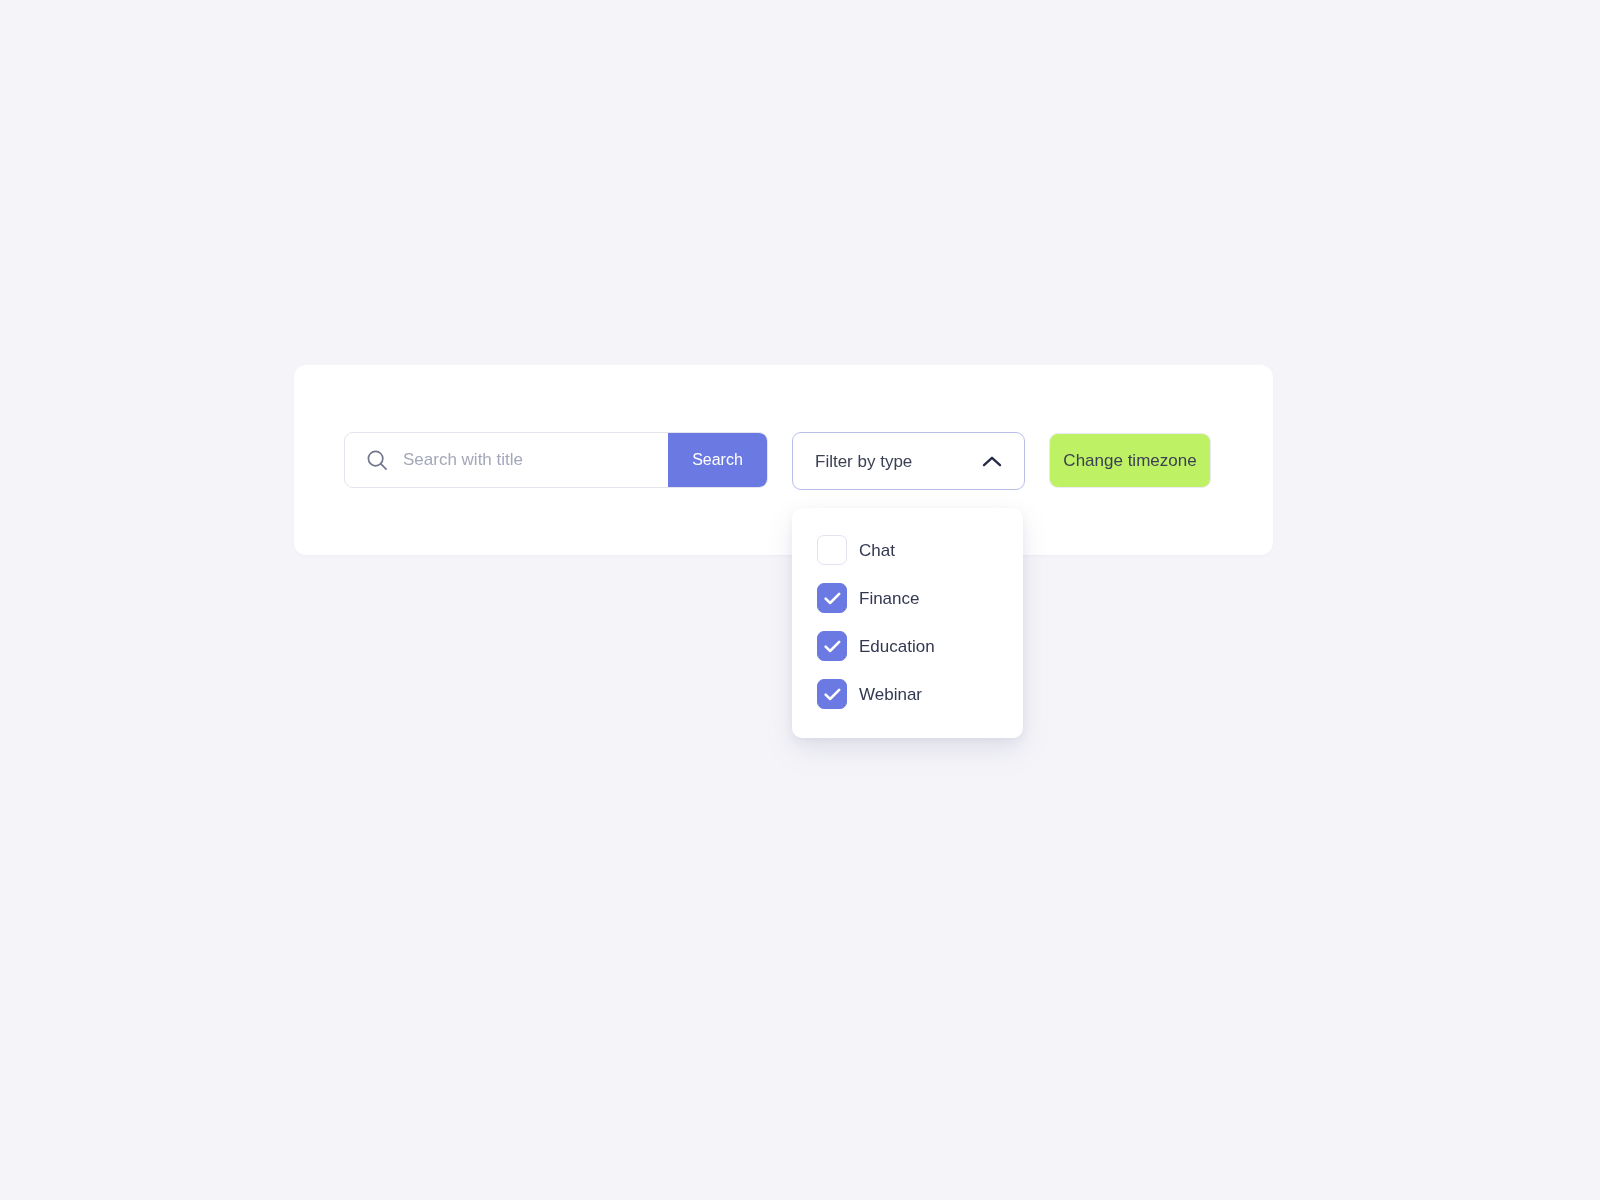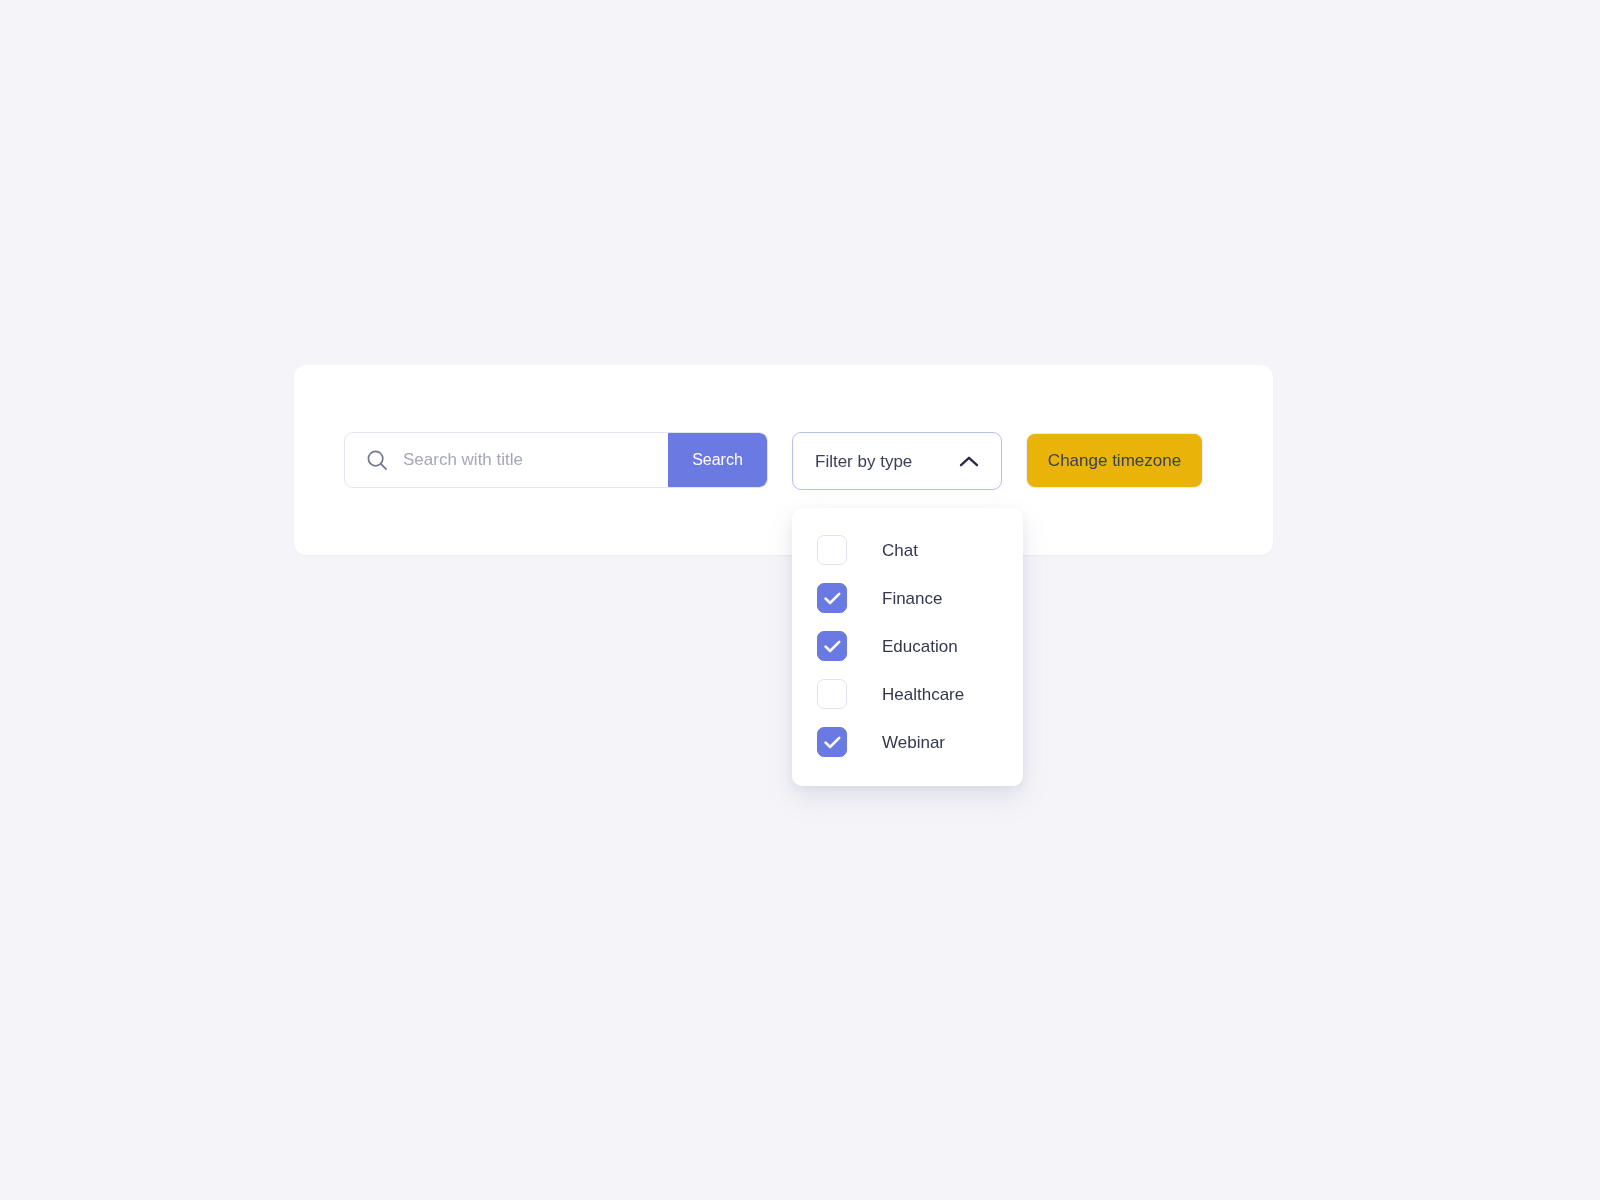--- a/index.html
+++ b/index.html
@@ -98,21 +98,21 @@
   
   .filter-wrap {
     position: relative;
     margin-left: 24px;
   }
 
   .filter-button {
     display: flex;
     align-items: center;
     justify-content: space-between;
-    width: 210px;
+    width: 233px;
     height: 58px;
     padding: 0 22px 0 22px;
     background: #ffffff;
     border: 1px solid #b9bfe9;
     border-radius: 9px;
     cursor: pointer;
     font-family: "Liberation Sans", sans-serif;
   }
 
   .filter-label {
@@ -159,33 +159,33 @@
 
   .checkbox.checked {
     background: #6b7ae2;
     border-color: #6b7ae2;
   }
 
   .check-icon { display: none; }
   .checkbox.checked .check-icon { display: block; }
 
   .item-label {
-    margin-left: 35px;
+    margin-left: 12px;
     font-size: 17px;
     color: #333850;
     line-height: 1;
     white-space: nowrap;
   }
 
   
   .timezone-button {
     margin-left: 24px;
-    width: 177px;
+    width: 162px;
     height: 55px;
-    background: #eab308;
+    background: #bef264;
     border: 1px solid #eceaf6;
     border-radius: 9px;
     font-family: "Liberation Sans", sans-serif;
     font-size: 17px;
     color: #3b4054;
     cursor: pointer;
     padding: 11px;
     display: flex;
     align-items: center;
     justify-content: center;
@@ -243,26 +243,20 @@
 
           <div class="dropdown-item">
             <span class="checkbox checked">
               <svg class="check-icon" width="17" height="13" viewBox="0 0 17 13" fill="none" xmlns="http://www.w3.org/2000/svg" aria-hidden="true">
                 <path d="M1.6 6.6 L6.1 11 L15.2 1.8" stroke="#ffffff" stroke-width="2.5" stroke-linecap="round" stroke-linejoin="round"></path>
               </svg>
             </span>
             <span class="item-label">Education</span>
           </div>
 
-          <div class="dropdown-item">
-            <span class="checkbox">
-              
-            </span>
-            <span class="item-label">Healthcare</span>
-          </div>
 
 
           <div class="dropdown-item">
             <span class="checkbox checked">
               <svg class="check-icon" width="17" height="13" viewBox="0 0 17 13" fill="none" xmlns="http://www.w3.org/2000/svg" aria-hidden="true">
                 <path d="M1.6 6.6 L6.1 11 L15.2 1.8" stroke="#ffffff" stroke-width="2.5" stroke-linecap="round" stroke-linejoin="round"></path>
               </svg>
             </span>
             <span class="item-label">Webinar</span>
           </div>

